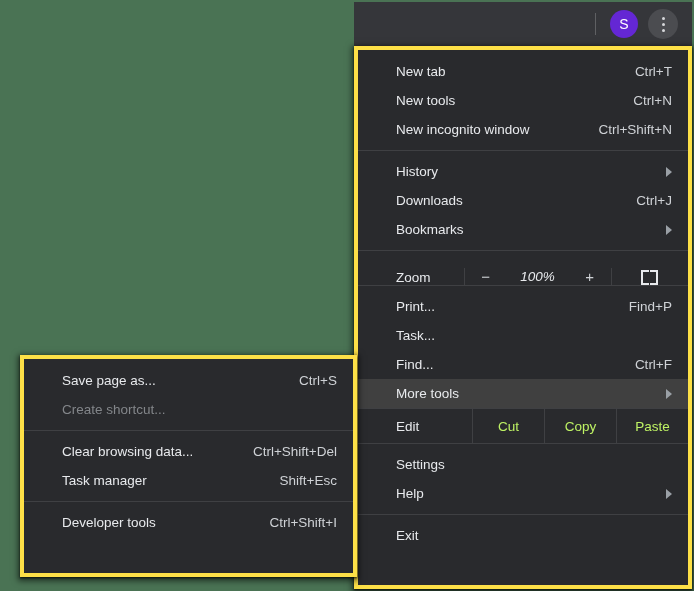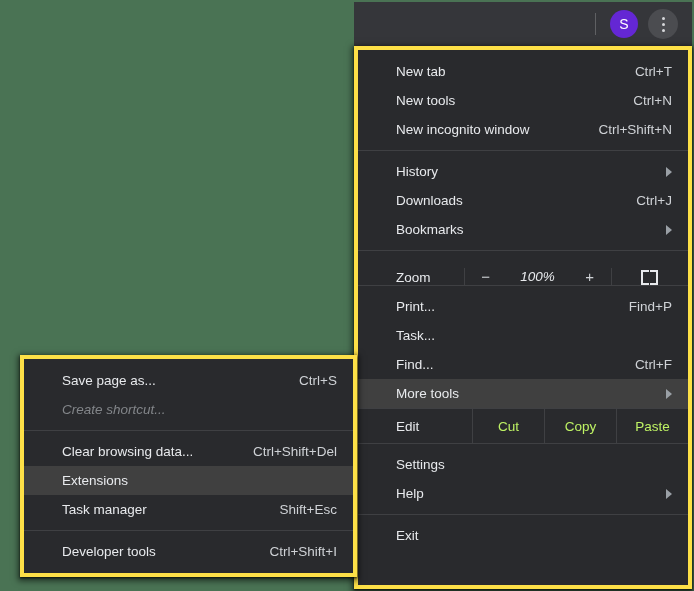--- a/index.html
+++ b/index.html
@@ -112,21 +112,20 @@
     overflow: hidden;
   }
   .menu-item .shortcut {
     flex: 0 0 auto;
     color: #cfd2d6;
     padding-left: 14px;
   }
   .menu-item.disabled .label,
   .menu-item.disabled .shortcut {
     color: #83868a;
-    font-style: italic;
   }
   .menu-item.highlighted {
     background: #404040;
   }
   .submenu-arrow {
     flex: 0 0 auto;
     width: 0;
     height: 0;
     border-left: 6px solid #9aa0a6;
     border-top: 5px solid transparent;
@@ -334,23 +333,20 @@
   <div class="menu-item disabled">
     <span class="label">Create shortcut...</span>
   </div>
 
   <div class="menu-separator"></div>
 
   <div class="menu-item">
     <span class="label">Clear browsing data...</span>
     <span class="shortcut">Ctrl+Shift+Del</span>
   </div>
-  <div class="menu-item highlighted">
-    <span class="label">Extensions</span>
-  </div>
   <div class="menu-item">
     <span class="label">Task manager</span>
     <span class="shortcut">Shift+Esc</span>
   </div>
 
   <div class="menu-separator"></div>
 
   <div class="menu-item">
     <span class="label">Developer tools</span>
     <span class="shortcut">Ctrl+Shift+I</span>

